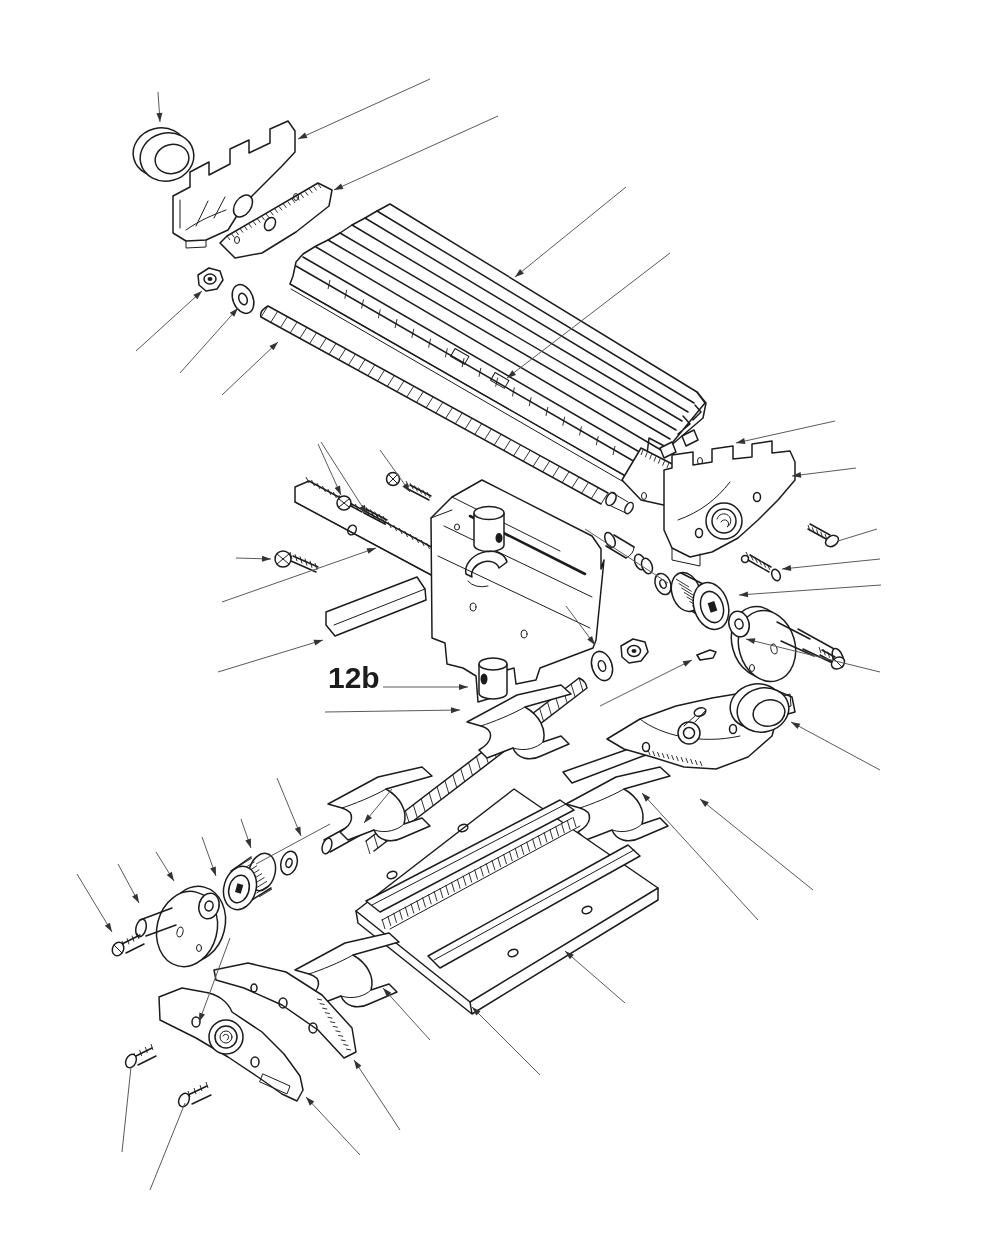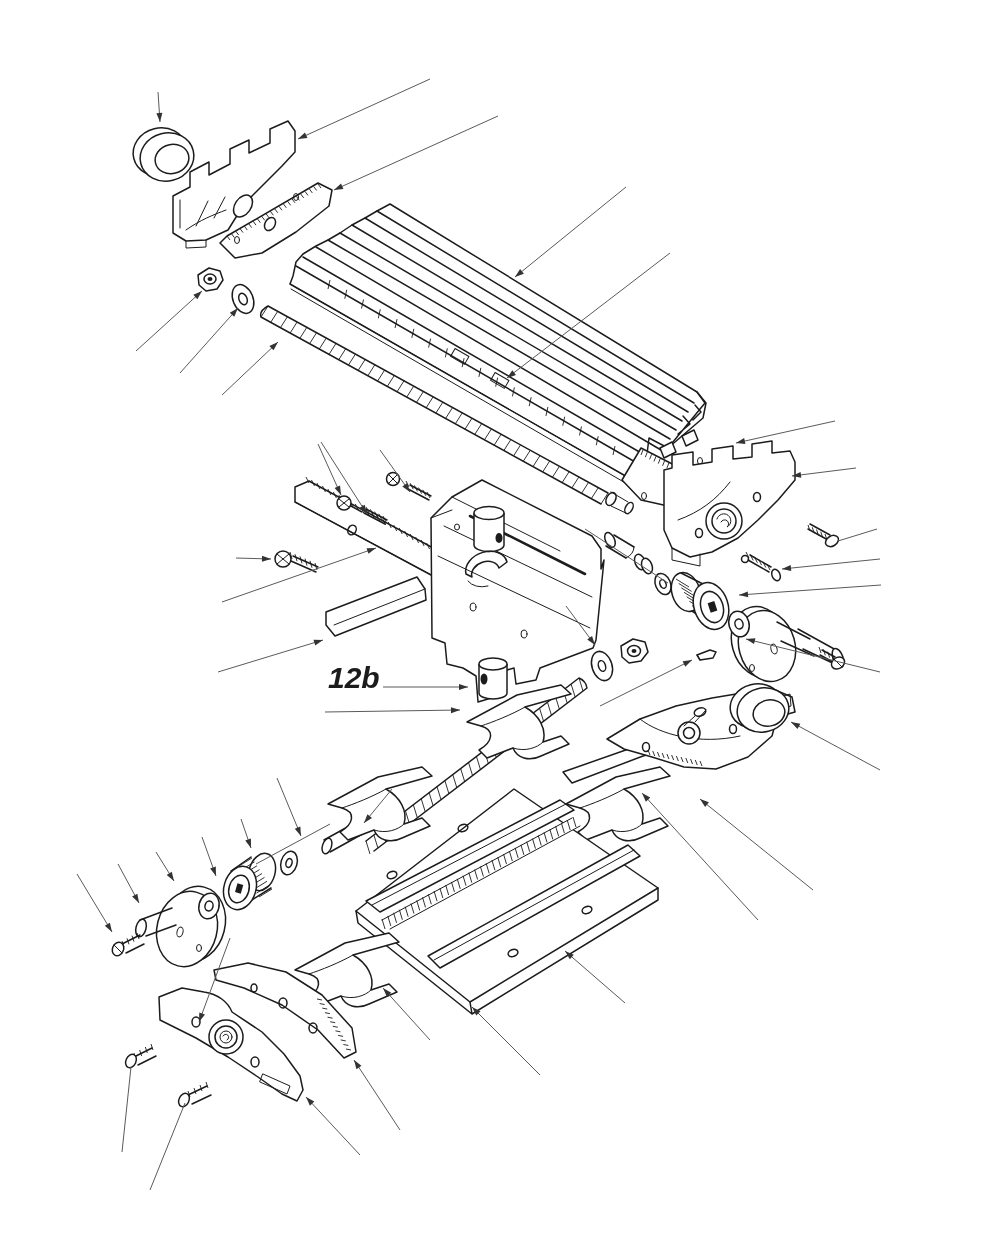--- a/index.html
+++ b/index.html
@@ -1,17 +1,17 @@
 <!DOCTYPE html>
 <html style="--line: #1c1c1c; --bg: #ffffff; --ldr: #5a5a5a;"><head>
 <meta charset="utf-8">
 <style>
   :root { --line:#1c1c1c; --bg:#ffffff; --ldr:#5a5a5a; }
   html,body { margin:0; padding:0; background:var(--bg); }
-  .canvas { position:relative; width:920px; height:1234px; background:var(--bg); overflow:hidden;font-style:italic; }
+  .canvas { position:relative; width:920px; height:1234px; background:var(--bg); overflow:hidden; }
   svg { display:block; }
   .s  { stroke:var(--line); stroke-width:1.5; fill:none; stroke-linejoin:round; stroke-linecap:round; }
   .f  { stroke:var(--line); stroke-width:1.5; fill:#ffffff; stroke-linejoin:round; }
   .w  { stroke:none; fill:#ffffff; }
   .thin { stroke-width:1; }
   .thick{ stroke-width:2.6; }
   .ldr  { stroke:var(--ldr); stroke-width:1; fill:none; }
   .tick { stroke:var(--line); stroke-width:0.9; }
   .arr  { fill:#333; stroke:none; }
   .dark { fill:var(--line); stroke:none; }

